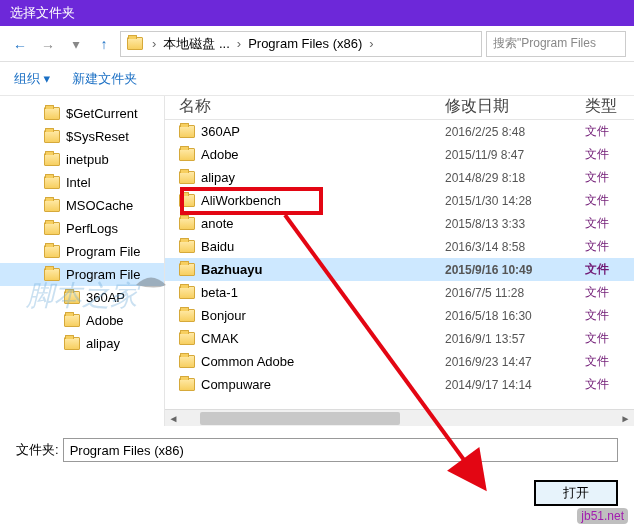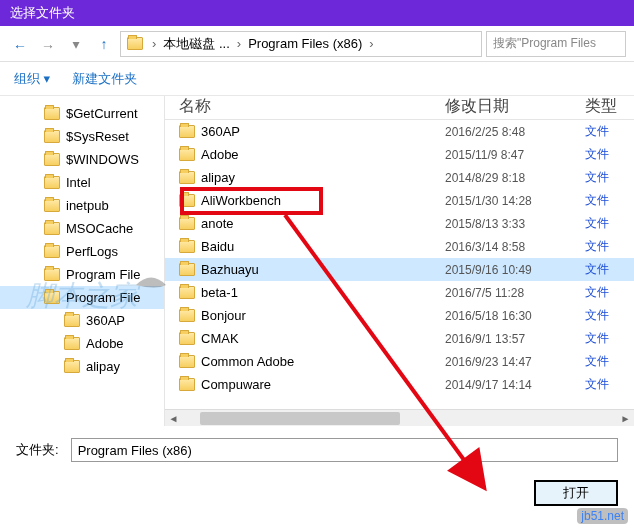--- a/index.html
+++ b/index.html
@@ -22,36 +22,36 @@
 .tree-item.sel { background: #cde8ff; }
 .folder-ico { width: 16px; height: 13px; background: linear-gradient(#ffe9a6,#f7cf60); border: 1px solid #d6a93a; border-radius: 1px; margin-right: 6px; flex: 0 0 16px; position: relative; }
 .folder-ico::before { content:""; position:absolute; top:-3px; left:0; width:7px; height:3px; background:#f7cf60; border:1px solid #d6a93a; border-bottom:none; border-radius:1px 1px 0 0; }
 .list { flex: 1; display: flex; flex-direction: column; overflow: hidden; }
 .list-header { display: flex; height: 24px; align-items: flex-start; font-size: 16px; color: #444; border-bottom: 1px solid #e5e5e5; }
 .col-name { flex: 0 0 280px; padding-left: 14px; }
 .col-date { flex: 0 0 140px; }
 .col-type { flex: 1; }
 .list-body { flex: 1; overflow: hidden; }
 .row { display: flex; height: 23px; align-items: center; font-size: 13px; }
-.row.sel { background: #cde8ff; color: #000; }
+.row.sel { background: #cde8ff; color: #000; font-weight: bold; }
 .row .col-name { display: flex; align-items: center; }
 .row .col-date { color: #555; font-size: 12px; }
-.row .col-type { color: #1d4ed8; font-size: 12px; }
+.row .col-type { color: #701a75; font-size: 12px; }
 .hscroll { height: 17px; background: #f0f0f0; border-top: 1px solid #dcdcdc; display: flex; align-items: center; }
 .hscroll .thumb { width: 200px; height: 13px; background: #c8c8c8; margin-left: 18px; border-radius: 2px; }
 .hscroll .arr { width: 17px; text-align: center; color: #666; font-size: 10px; }
 .hscroll .spacer { flex: 1; }
 .footer { padding: 12px 16px 0; }
-.field-row { display: flex; align-items: center; gap: 12px; margin-bottom: 18px; }
+.field-row { display: flex; align-items: center; gap: 4px; margin-bottom: 18px; }
 .field-label { font-size: 13px; }
 .field-input { flex: 1; height: 24px; border: 1px solid #999; padding: 0 6px; font-size: 13px; }
 .btnrow { text-align: right; }
 .btn { display: inline-block; min-width: 84px; height: 26px; border: 2px solid #000000; background: #e7f3fb; font-size: 13px; }
 .redbox { position: absolute; border: 4px solid #e30613; pointer-events: none; }
-.watermark { position: absolute; right: 6px; bottom: 4px; font-size: 12px; color: #3b82f6; background: rgba(0,0,0,.25); padding: 1px 4px; border-radius: 4px; margin-top: 21px; }
+.watermark { position: absolute; right: 6px; bottom: 4px; font-size: 12px; color: #a21caf; background: rgba(0,0,0,.25); padding: 1px 4px; border-radius: 4px; margin-top: 21px; }
 .logo { position:absolute; left:26px; top:265px; width:150px; height:60px; opacity:.35; pointer-events:none; }
 .logo svg { width:100%; height:100%; }
 svg.arrow { position:absolute; pointer-events:none; }
 </style>
 </head>
 <body>
 
 <div class="titlebar">选择文件夹</div>
 
 <div class="navrow">
@@ -82,29 +82,25 @@
       <div class="tree-item">
         <span class="folder-ico"></span>
         <span>$GetCurrent</span>
       </div>
       <div class="tree-item">
         <span class="folder-ico"></span>
         <span>$SysReset</span>
       </div>
       <div class="tree-item">
         <span class="folder-ico"></span>
-        <span>$WINDOWS</span>
+        <span>inetpub</span>
       </div>
       <div class="tree-item">
         <span class="folder-ico"></span>
         <span>Intel</span>
-      </div>
-      <div class="tree-item">
-        <span class="folder-ico"></span>
-        <span>inetpub</span>
       </div>
       <div class="tree-item">
         <span class="folder-ico"></span>
         <span>MSOCache</span>
       </div>
       <div class="tree-item">
         <span class="folder-ico"></span>
         <span>PerfLogs</span>
       </div>
       <div class="tree-item">

